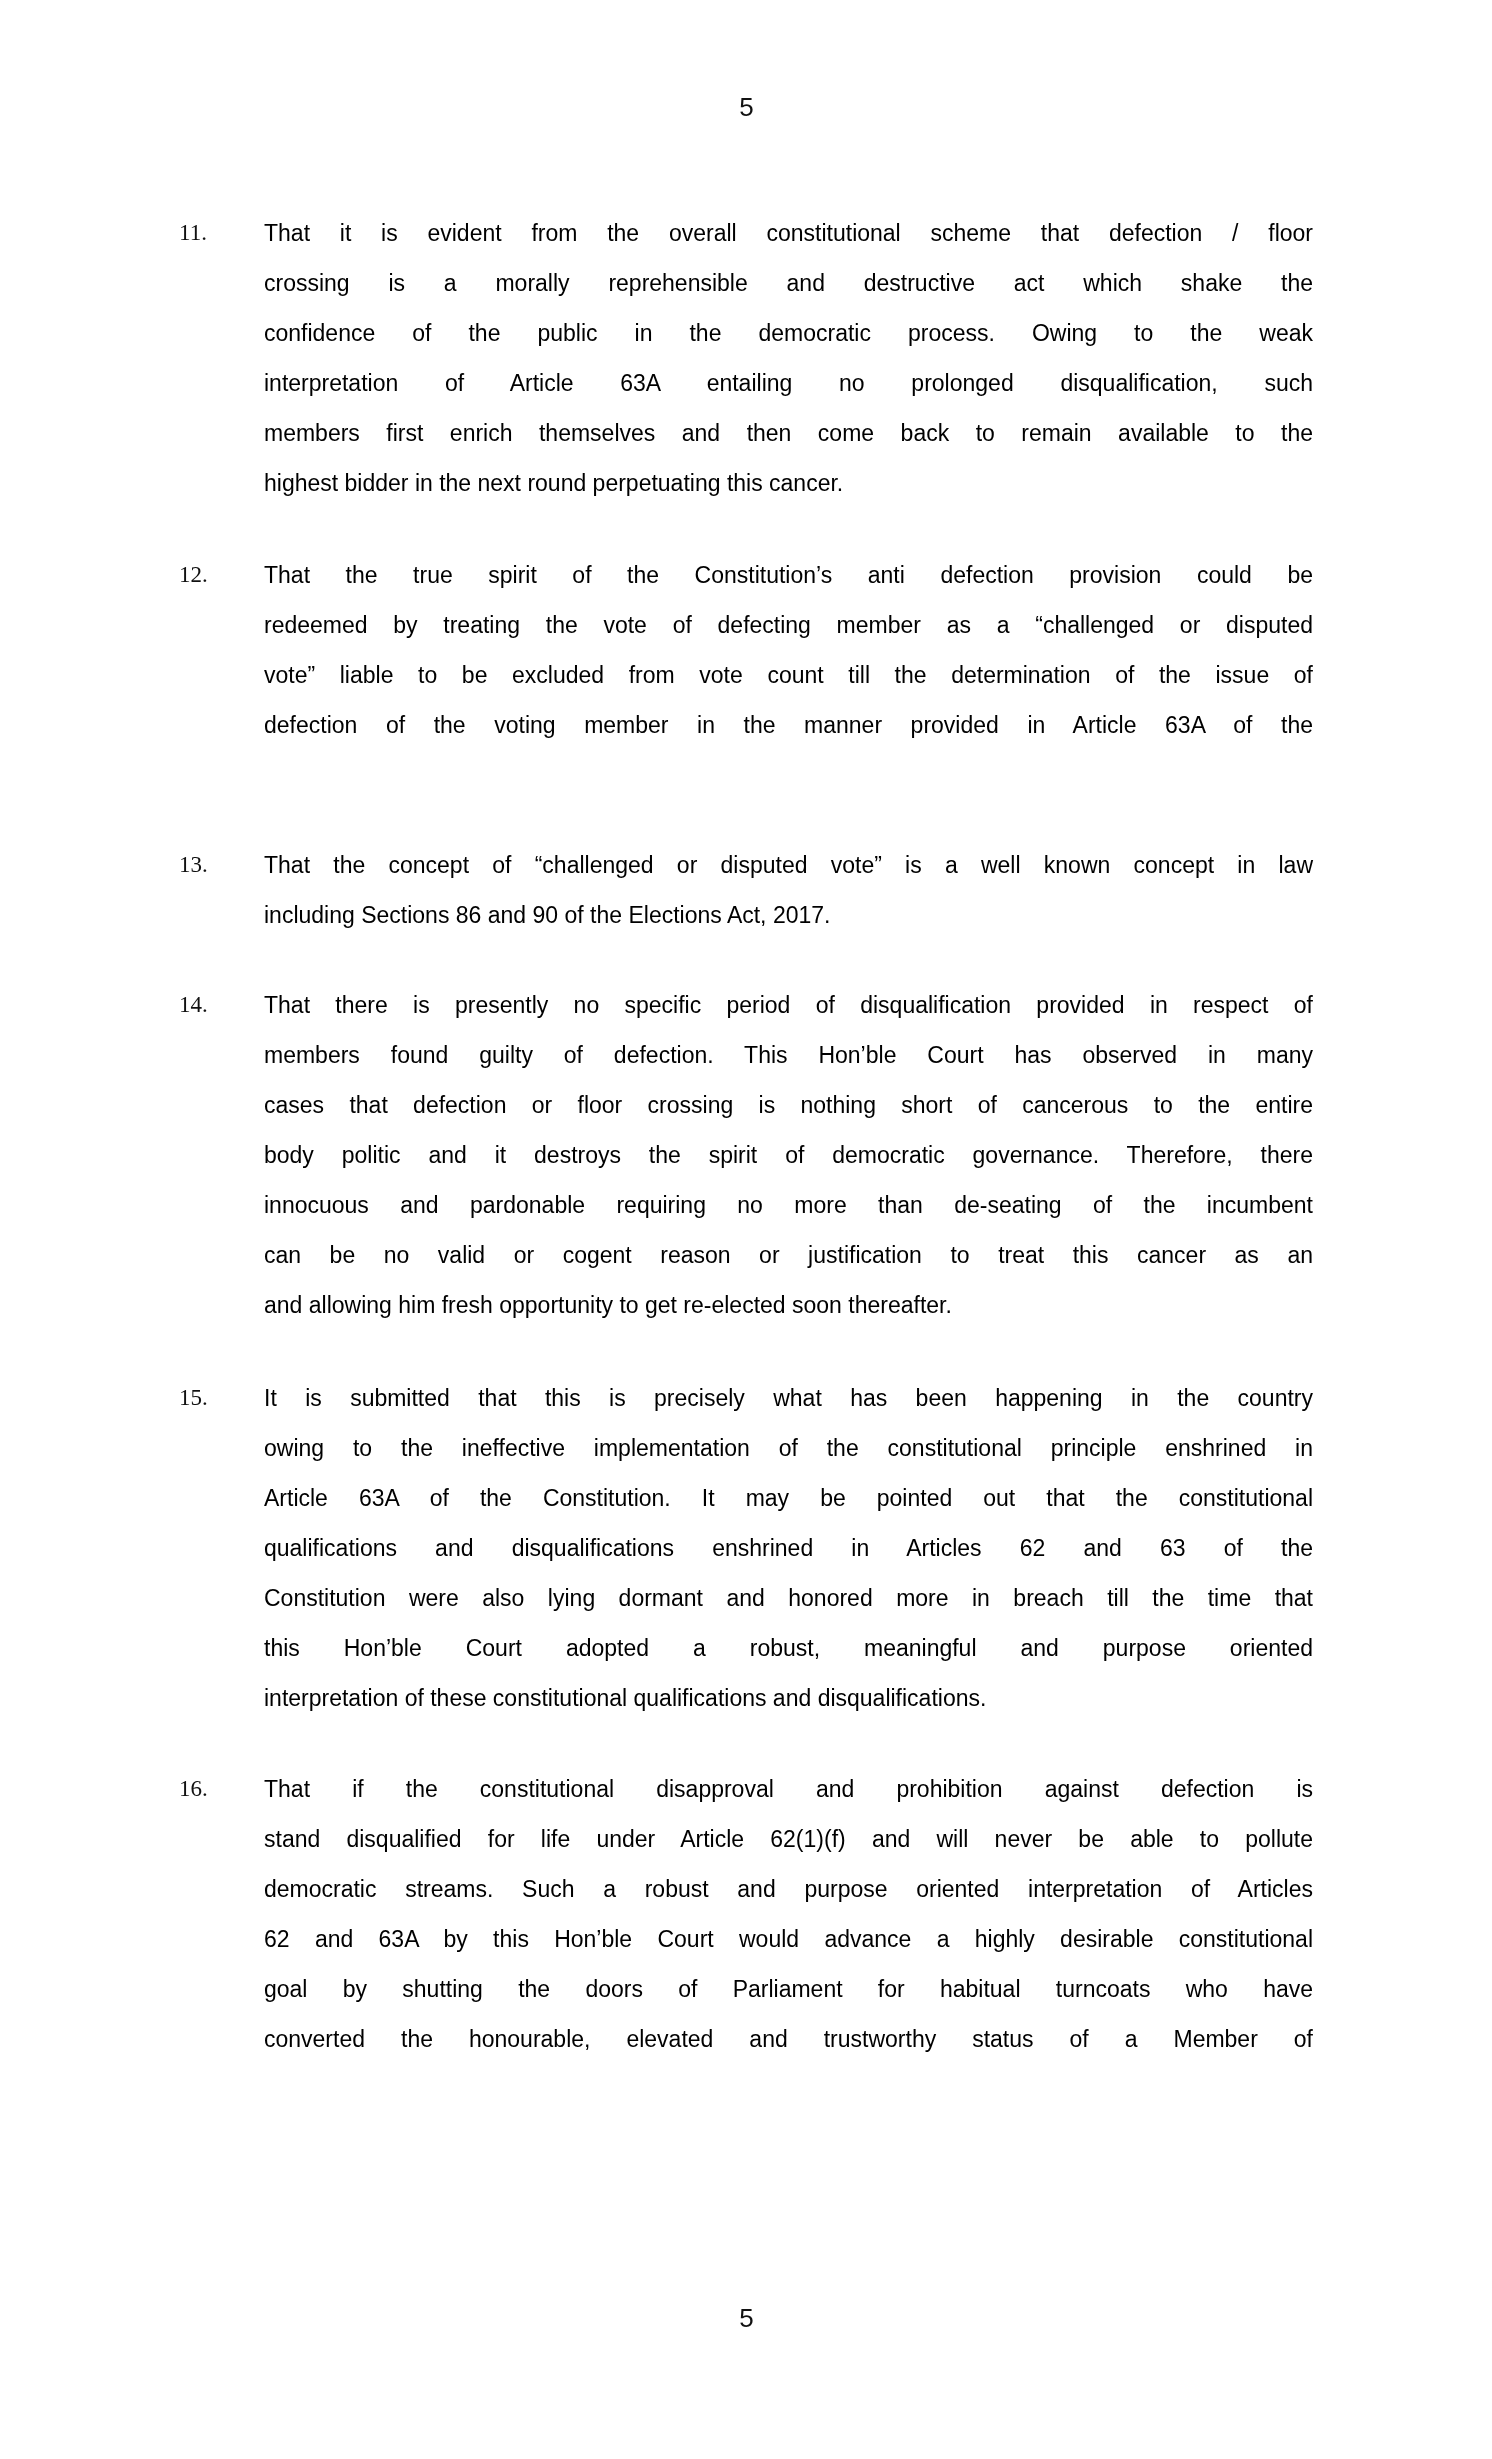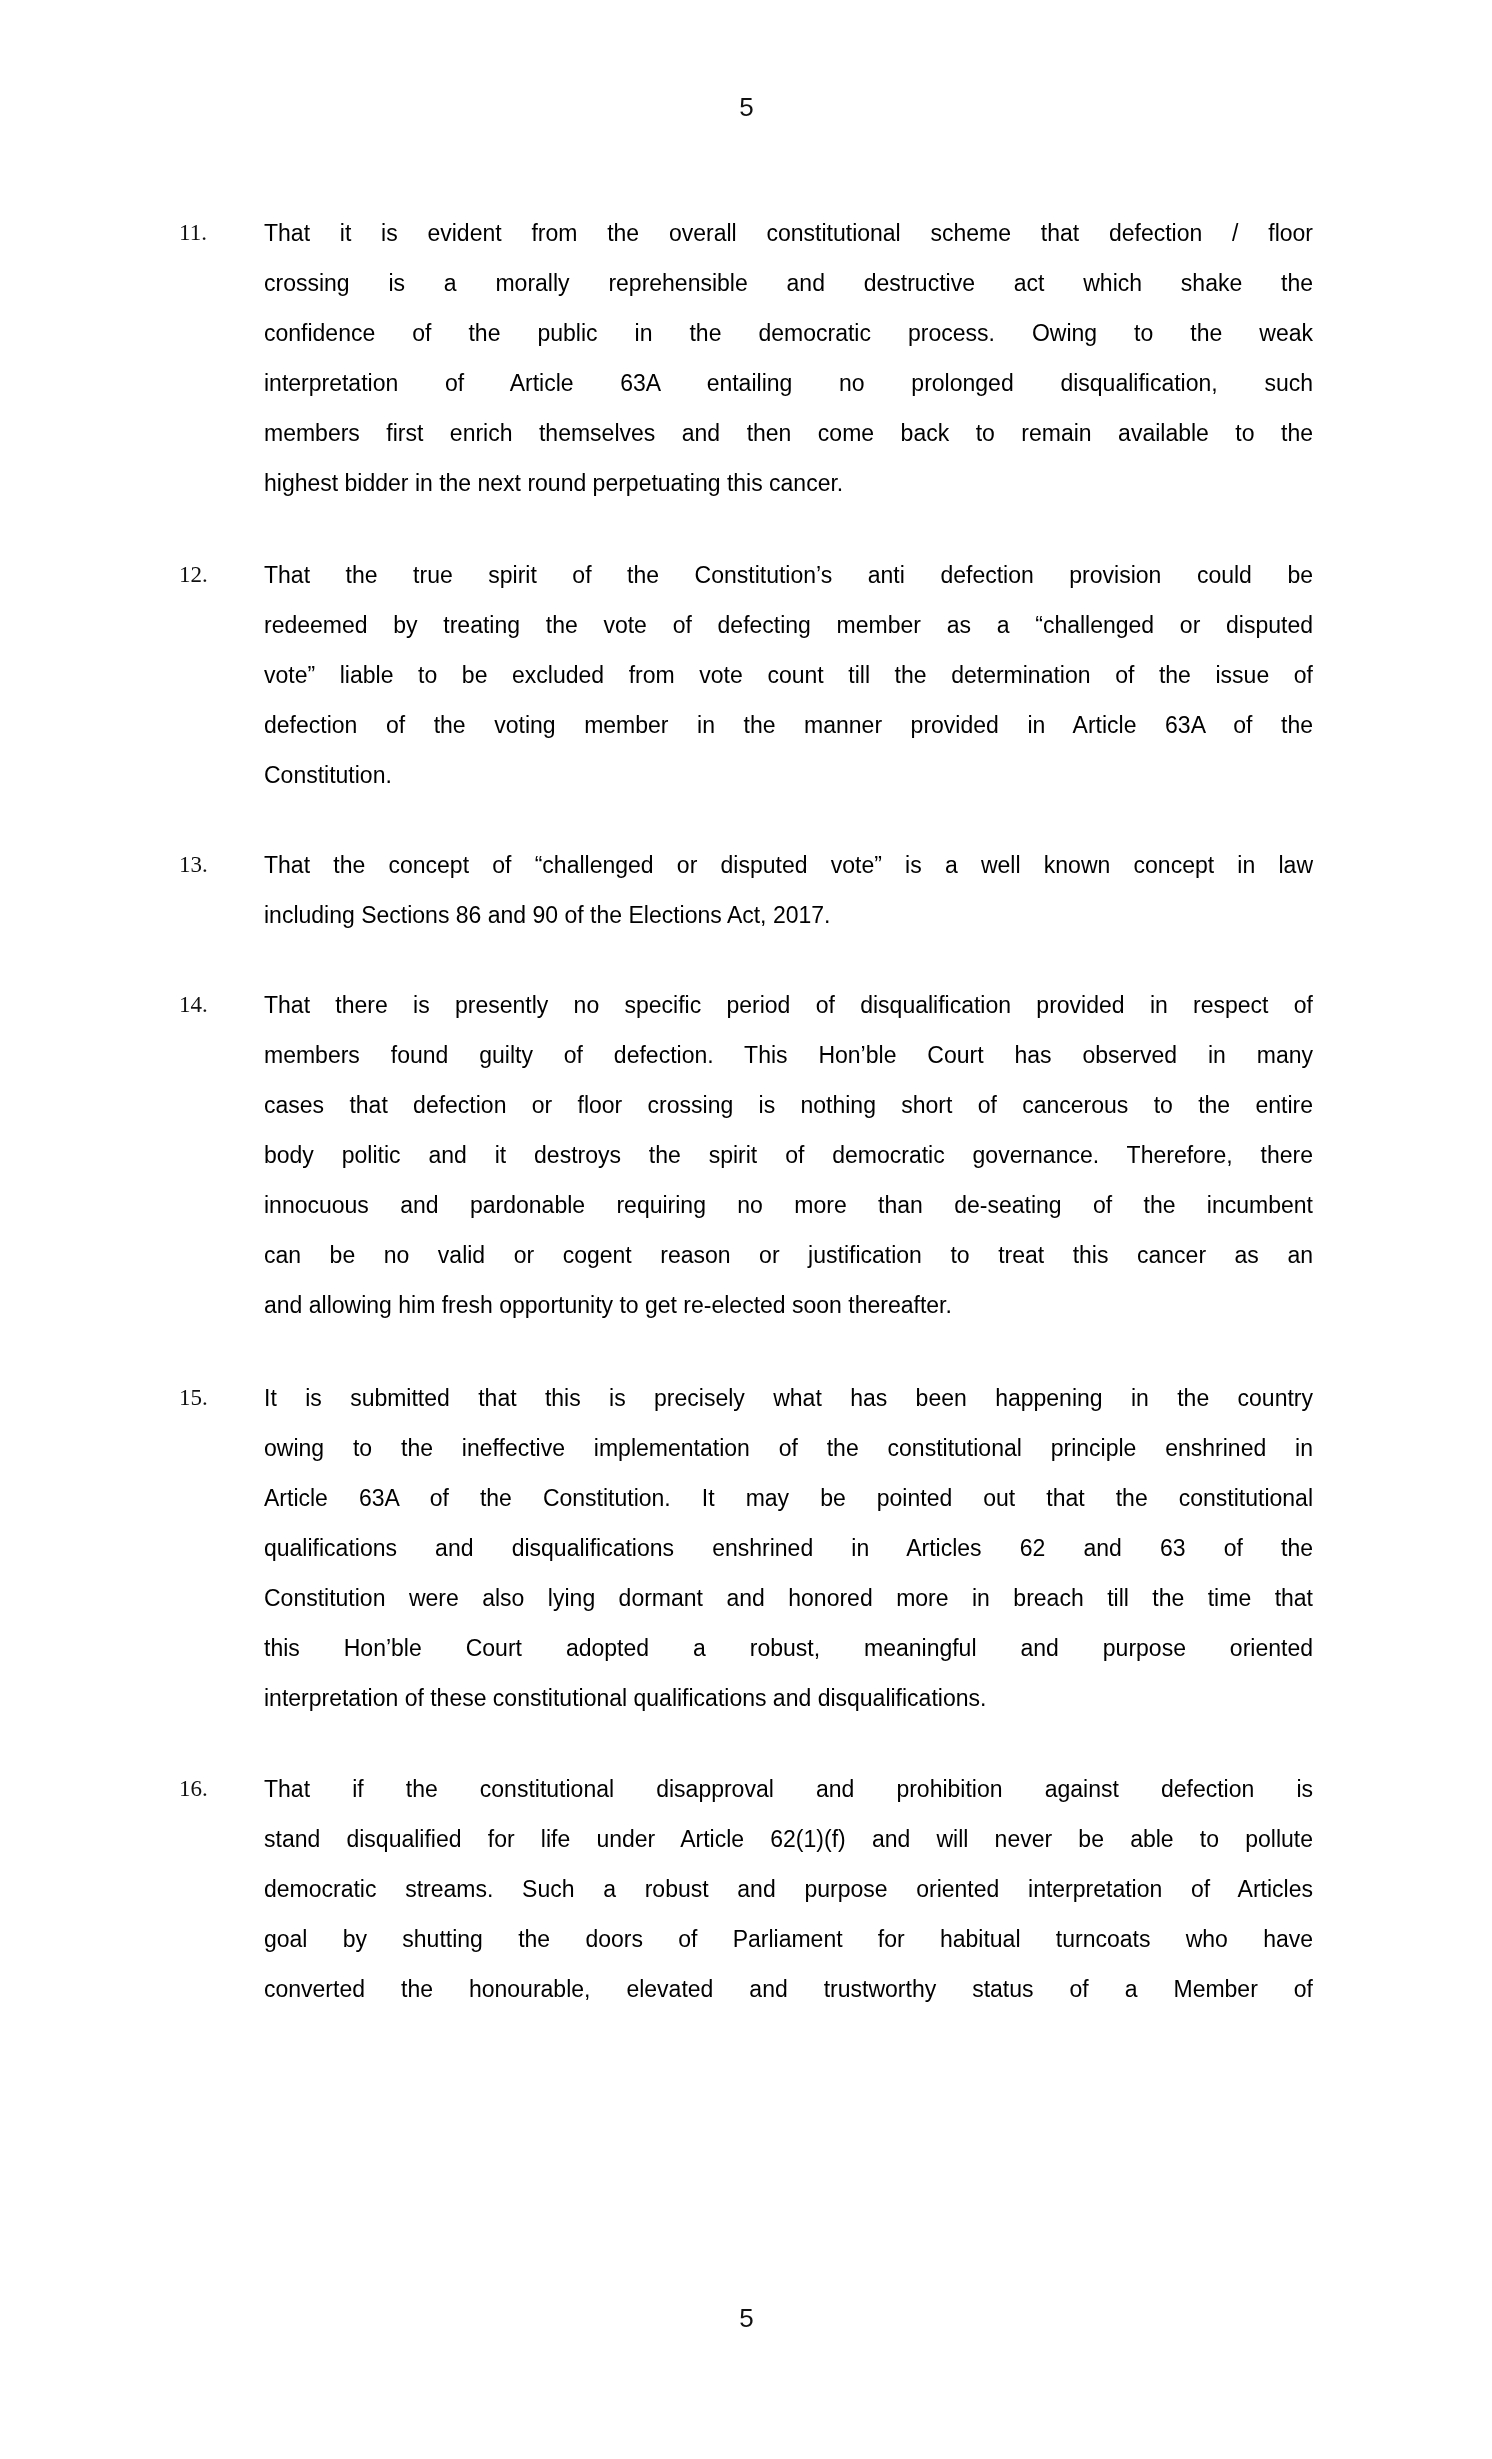--- a/index.html
+++ b/index.html
@@ -81,21 +81,20 @@
   </div>
 </div>
 
 <div class="para" style="top:550px;">
   <div class="para-num">12.</div>
   <div class="para-body">
     <span class="line" style="white-space: normal;">That the true spirit of the Constitution’s anti defection provision could be</span>
     <span class="line" style="white-space: normal;">redeemed by treating the vote of defecting member as a “challenged or disputed</span>
     <span class="line" style="white-space: normal;">vote” liable to be excluded from vote count till the determination of the issue of</span>
     <span class="line" style="white-space: normal;">defection of the voting member in the manner provided in Article 63A of the</span>
-    <span class="line last" style="white-space: normal;">Constitution.</span>
   </div>
 </div>
 
 <div class="para" style="top:840px;">
   <div class="para-num">13.</div>
   <div class="para-body">
     <span class="line" style="white-space: normal;">That the concept of “challenged or disputed vote” is a well known concept in law</span>
     <span class="line last" style="white-space: normal;">including Sections 86 and 90 of the Elections Act, 2017.</span>
   </div>
 </div>
@@ -125,19 +124,20 @@
     <span class="line last" style="white-space: normal;">interpretation of these constitutional qualifications and disqualifications.</span>
   </div>
 </div>
 
 <div class="para" style="top:1764px;">
   <div class="para-num">16.</div>
   <div class="para-body">
     <span class="line" style="white-space: normal;">That if the constitutional disapproval and prohibition against defection is</span>
     <span class="line" style="white-space: normal;">stand disqualified for life under Article 62(1)(f) and will never be able to pollute</span>
     <span class="line" style="white-space: normal;">democratic streams. Such a robust and purpose oriented interpretation of Articles</span>
+    <span class="line" style="white-space: normal;">62 and 63A by this Hon’ble Court would advance a highly desirable constitutional</span>
     <span class="line" style="white-space: normal;">goal by shutting the doors of Parliament for habitual turncoats who have</span>
     <span class="line" style="white-space: normal;">converted the honourable, elevated and trustworthy status of a Member of</span>
   </div>
 </div>
 
 <div class="page-number bottom">5</div>
 
 
 </body></html>

